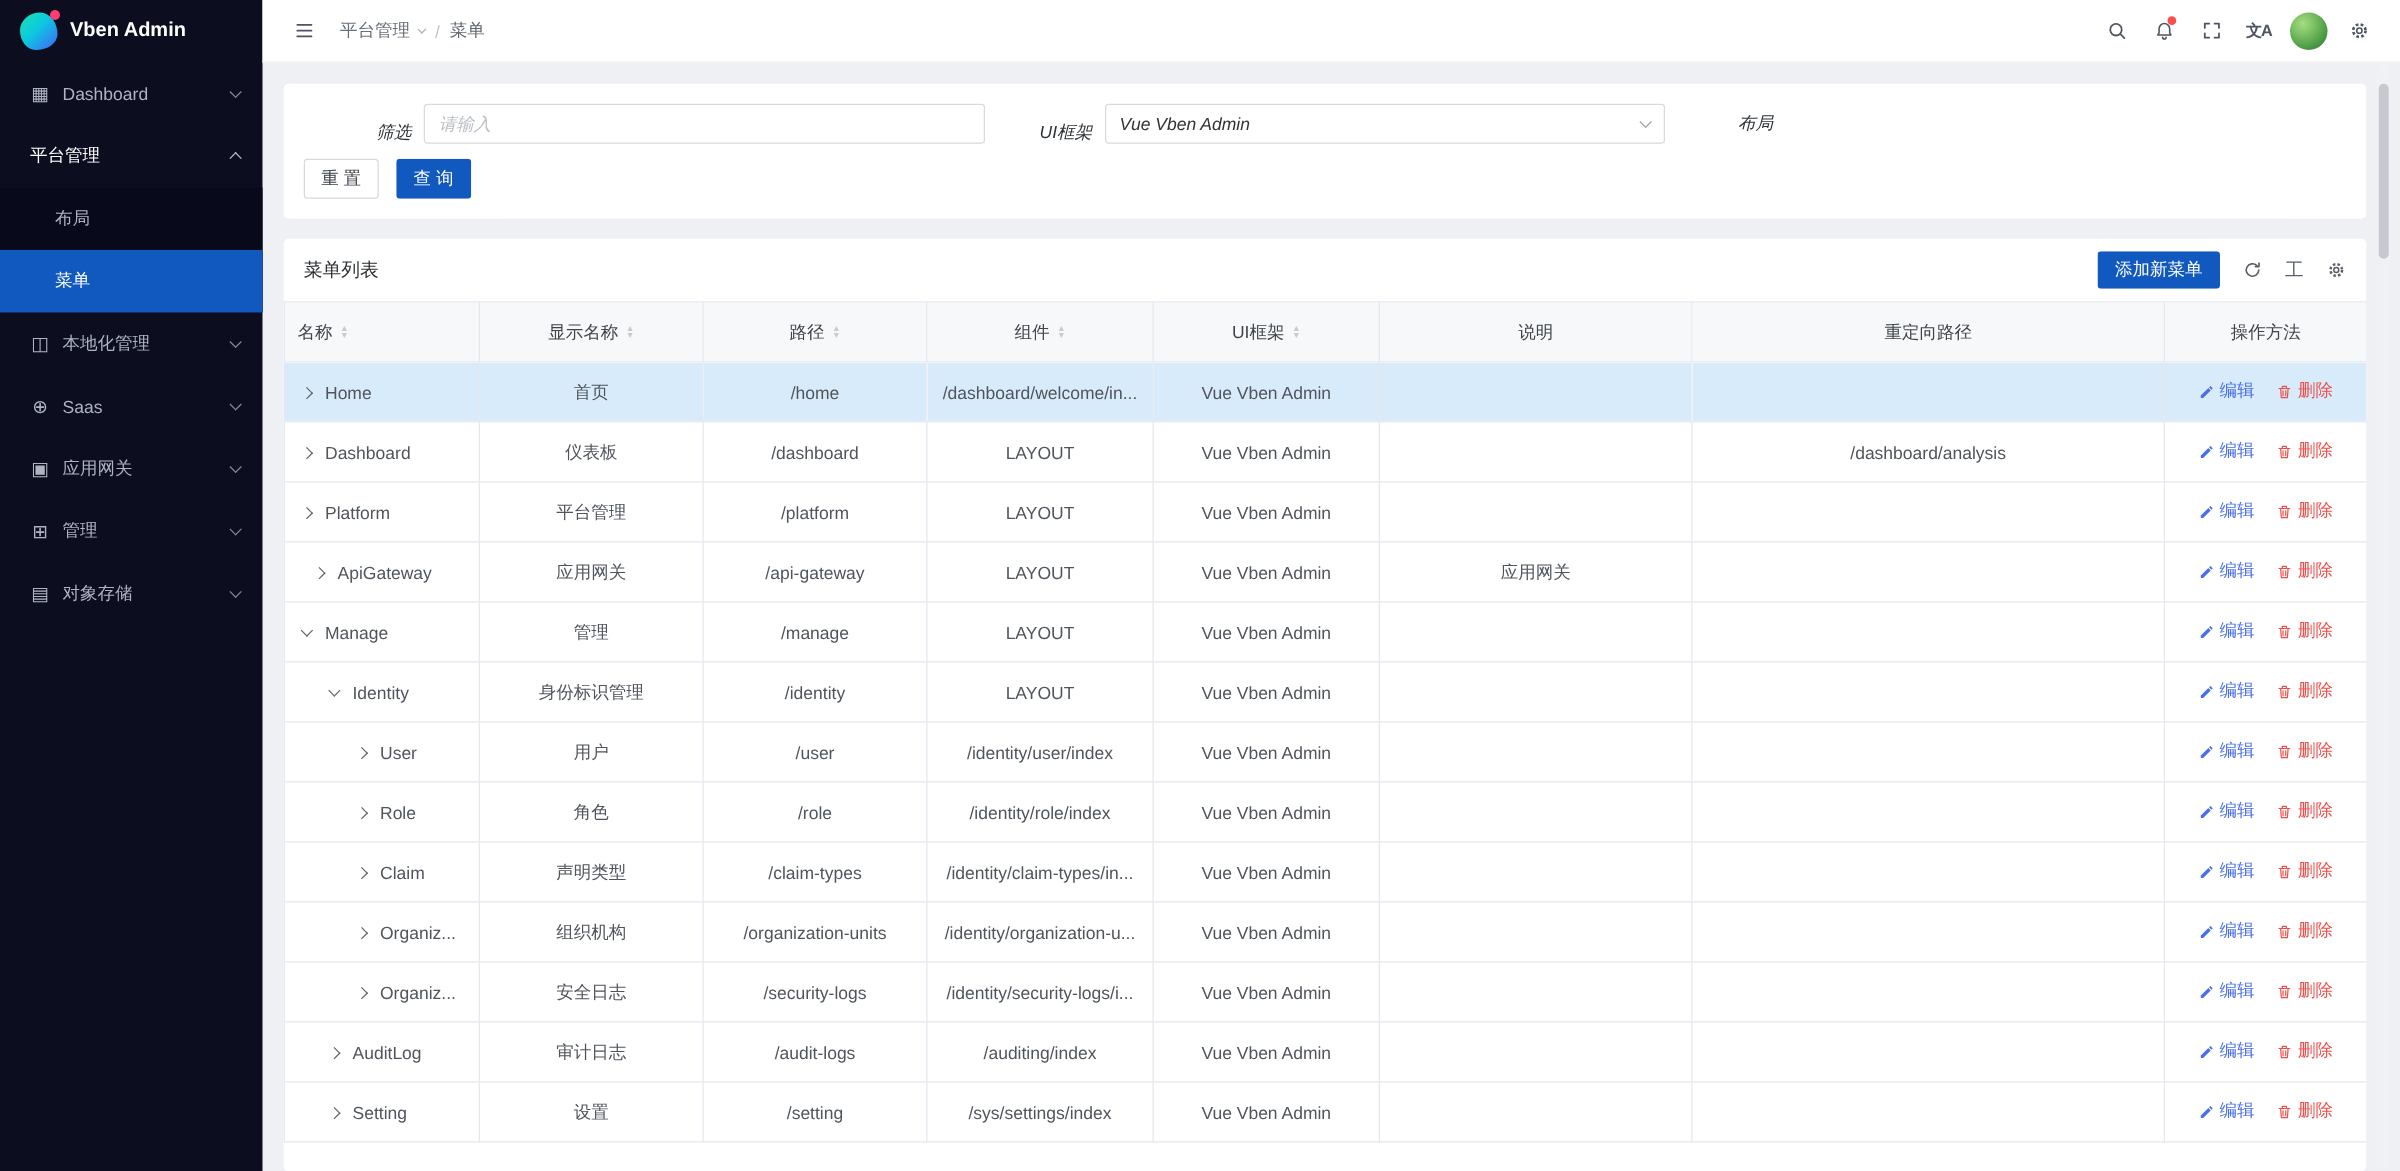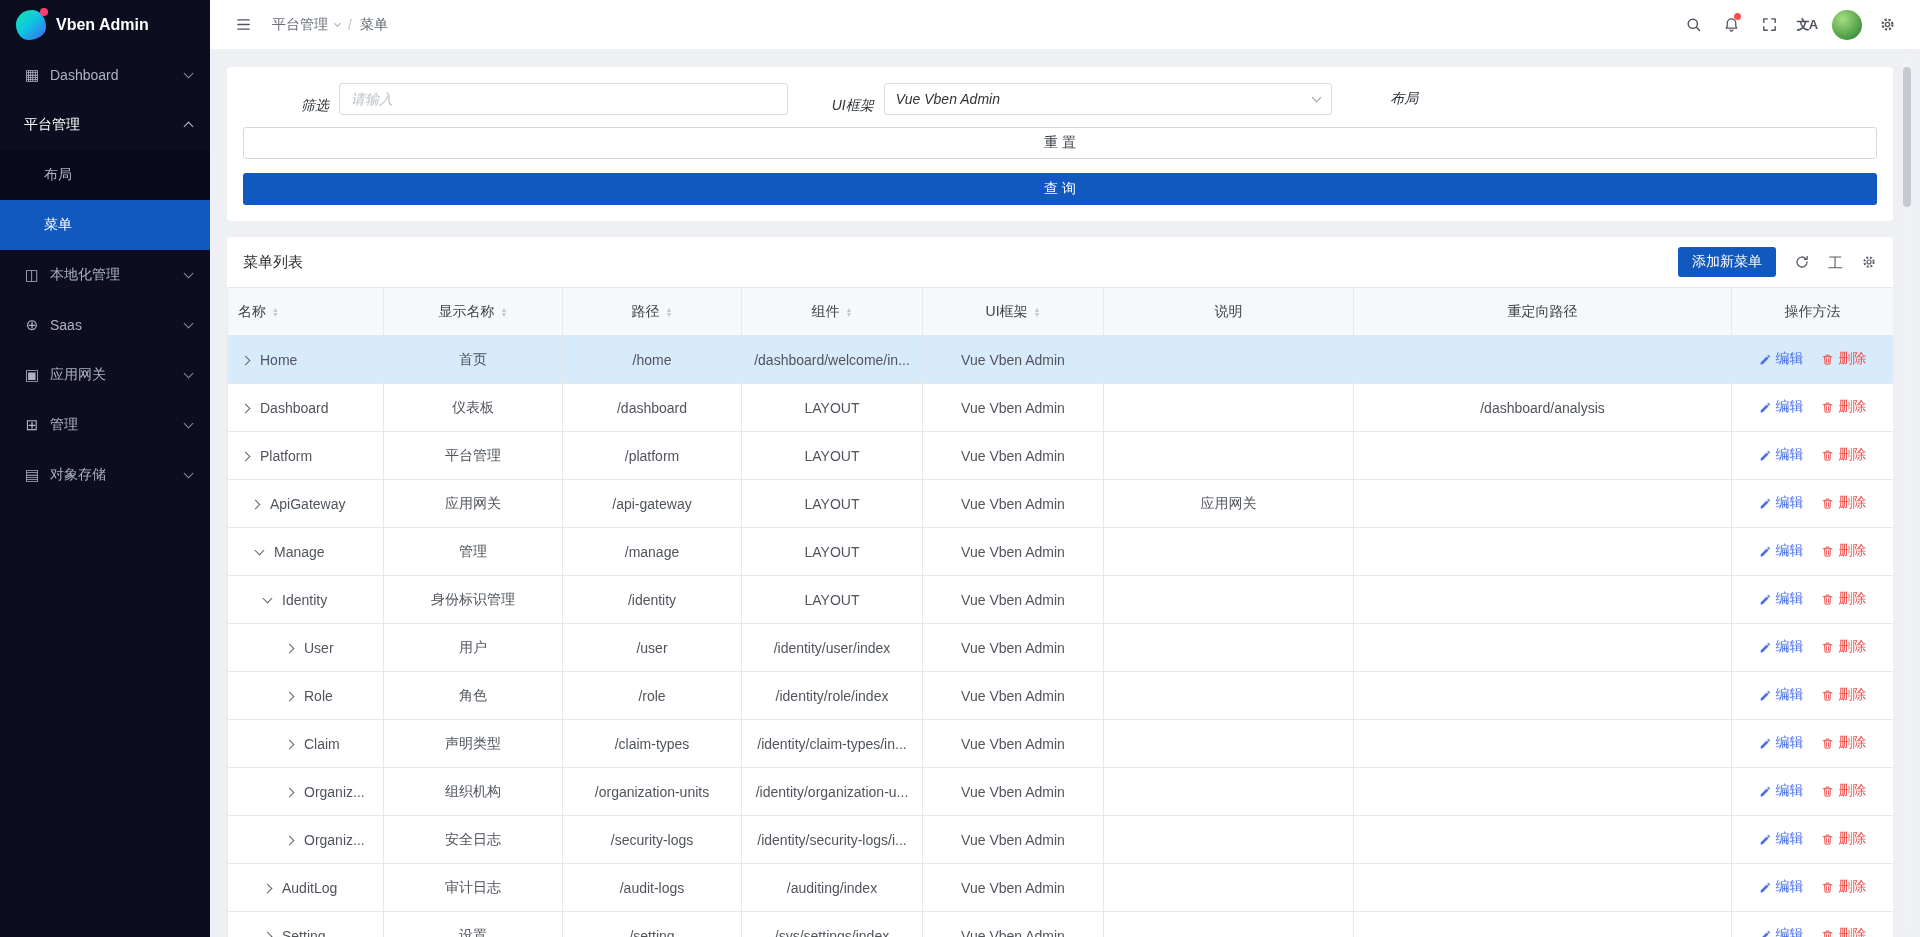--- a/index.html
+++ b/index.html
@@ -47,21 +47,21 @@
   .filter-card{padding:16px;}
   .filter-row{display:flex;align-items:center;}
   .f-group{flex:1;display:flex;align-items:flex-end;min-width:0;font-style:italic;}
   .f-label{width:96px;flex-shrink:0;text-align:right;padding-right:10px;color:#2e3338;white-space:nowrap;}
   .control{flex:1;height:32px;border:1px solid #d8dade;border-radius:3px;background:#fff;display:flex;align-items:center;padding:0 11px;cursor:pointer;min-width:0;}
   .control input{border:0;outline:0;width:100%;font:inherit;color:#333;background:transparent;}
   .control input::placeholder{color:#bcc0c6;}
   .sel-text{color:#333;flex:1;white-space:nowrap;overflow:hidden;}
   .sel-text.placeholder{color:#bcc0c6;}
   .select-arrow{width:7px;height:7px;border-right:1.3px solid #9aa0a8;border-bottom:1.3px solid #9aa0a8;transform:rotate(45deg);margin-left:8px;margin-top:-3px;flex-shrink:0;}
-  .filter-actions{display:flex;justify-content:flex-start;gap:14px;margin-top:12px;flex-direction:column;}
+  .filter-actions{display:flex;justify-content:flex-start;gap:14px;margin-top:12px;}
   .btn{height:32px;padding:0 13px;border-radius:3px;font-size:14px;display:inline-flex;align-items:center;justify-content:center;cursor:pointer;border:1px solid transparent;white-space:nowrap;}
   .btn-default{border-color:#d5d8dd;background:#fff;color:#3c4148;}
   .btn-primary{background:var(--primary,#1159bf);color:#fff;}
 
   
   .table-card{margin-top:16px;height:746px;overflow:hidden;}
   .tc-header{height:50px;display:flex;align-items:center;padding:0 16px;}
   .tc-title{font-size:15px;color:#2b2f33;}
   .tc-tools{margin-left:auto;display:flex;align-items:center;gap:18px;}
   .btn-add{height:30px;font-size:14px;}
@@ -414,21 +414,21 @@
       <span class="act del">
         <svg viewBox="0 0 24 24">
                       <path d="M4 7h16M9 7V4h6v3M6.5 7l1 13.5h9L17.5 7M10 10.5v7M14 10.5v7" fill="none" stroke="currentColor" stroke-width="1.8" stroke-linecap="round" stroke-linejoin="round"></path>
                     </svg>
         <span class="delete-label">删除</span>
       </span>
     </td>
   </tr>
 
   <tr>
-    <td class="name-col" style="padding-left: 28px;">
+    <td class="name-col" style="padding-left: 14px;">
       <span class="t-chev open"></span><span class="nm">Manage</span>
     </td>
     <td class="cell-display">管理</td>
     <td class="cell-path">/manage</td>
     <td class="cell-component">LAYOUT</td>
     <td class="cell-framework">Vue Vben Admin</td>
     <td class="cell-description"></td>
     <td class="cell-redirect"></td>
     <td>
       <span class="act edit">

